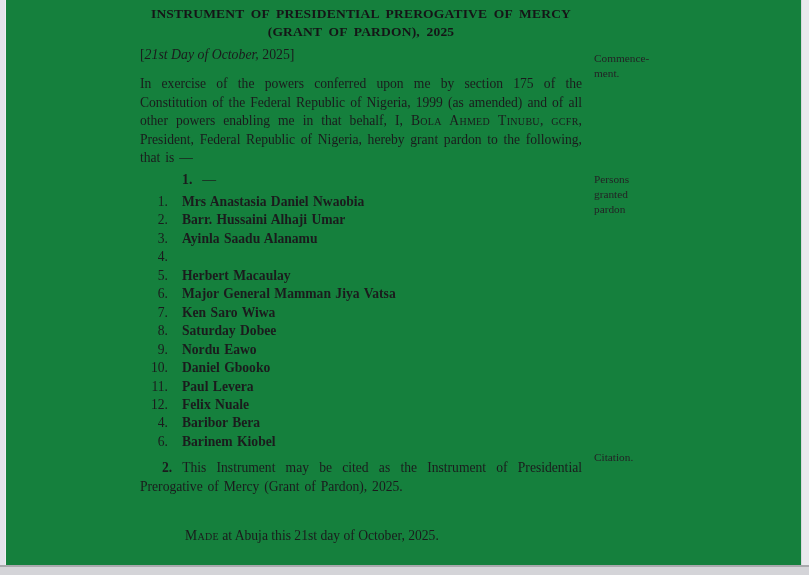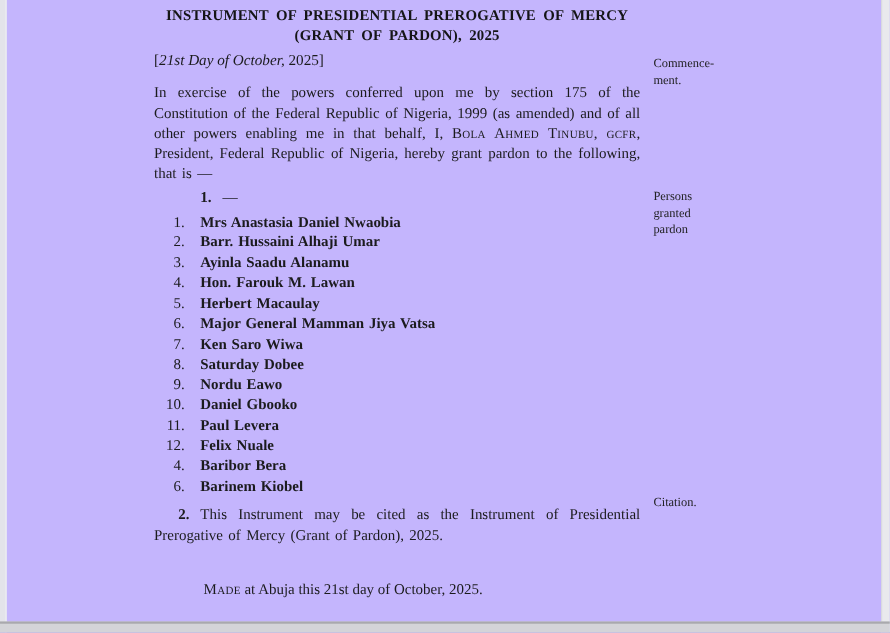--- a/index.html
+++ b/index.html
@@ -5,21 +5,21 @@
   html, body {
     margin: 0;
     padding: 0;
     background: #c8c8cc;
     font-family: "Liberation Serif", "DejaVu Serif", serif;
   }
   .photo {
     position: relative;
     width: 809px;
     height: 575px;
-    background: #c4b5fd;
+    background: #15803d;
     overflow: hidden;
     color: #1b1b1d;
   }
   
   .edge-left {
     position: absolute; left: 0; top: 0; bottom: 0; width: 5px;
     background: #e3e3ea;
     border-right: 1px solid #efeff3;
   }
   .edge-right {
@@ -152,21 +152,20 @@
           <span class="nm">Barr. Hussaini Alhaji Umar</span>
         </div>
 
         <div class="name-row">
           <span class="num">3.</span>
           <span class="nm">Ayinla Saadu Alanamu</span>
         </div>
 
         <div class="name-row">
           <span class="num">4.</span>
-          <span class="nm">Hon. Farouk M. Lawan</span>
         </div>
 
         <div class="name-row">
           <span class="num">5.</span>
           <span class="nm">Herbert Macaulay</span>
         </div>
 
         <div class="name-row">
           <span class="num">6.</span>
           <span class="nm">Major General Mamman Jiya Vatsa</span>

